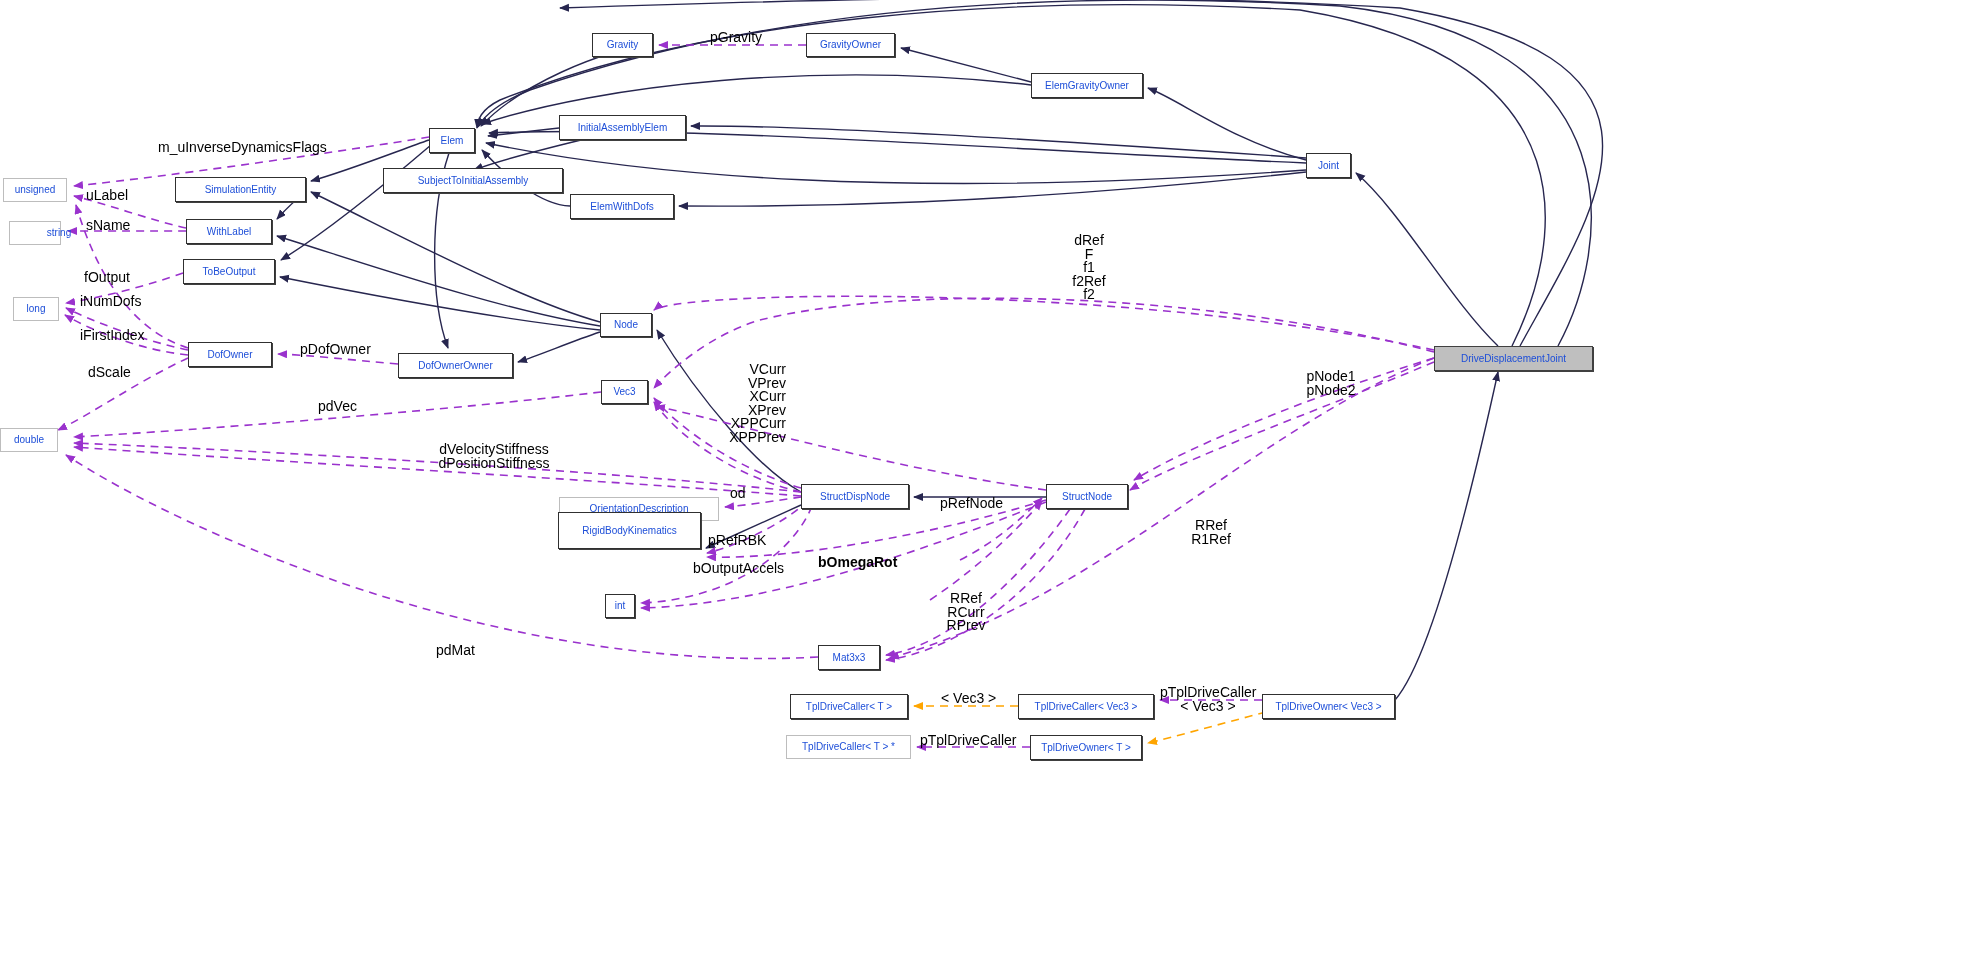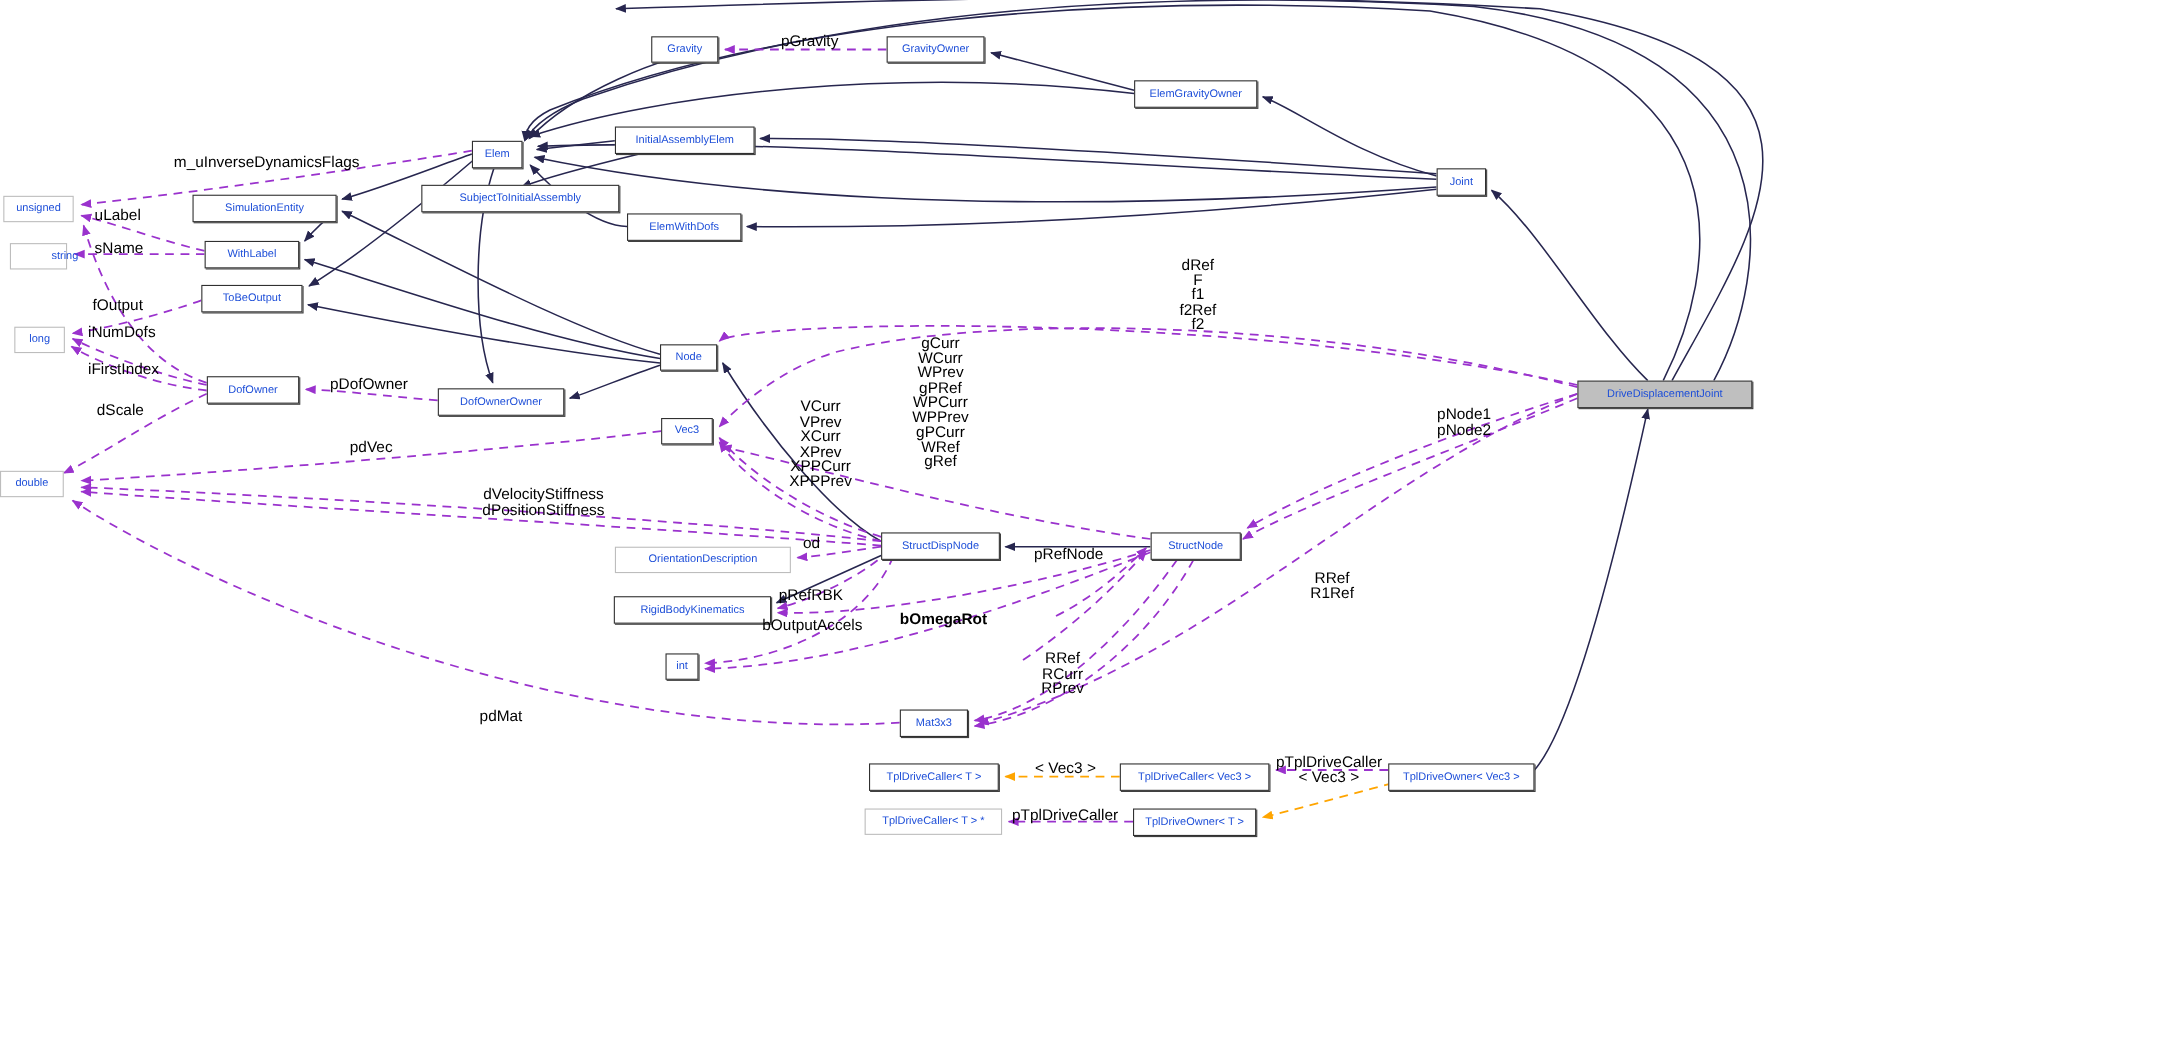--- a/index.html
+++ b/index.html
@@ -258,21 +258,21 @@
   </div>
   <div class="node thick" style="left:600px;top:313px;width:52px;height:24px;">
     <span>Node</span>
   </div>
   <div class="node thick" style="left:601px;top:380px;width:47px;height:24px;">
     <span>Vec3</span>
   </div>
   <div class="node gray-border" style="left:559px;top:497px;width:160px;height:24px;">
     <span>OrientationDescription</span>
   </div>
-  <div class="node thick" style="left:558px;top:542px;width:143px;height:25px;">
+  <div class="node thick" style="left:558px;top:512px;width:143px;height:37px;">
     <span>RigidBodyKinematics</span>
   </div>
   <div class="node thick" style="left:605px;top:594px;width:30px;height:24px;">
     <span>int</span>
   </div>
   <div class="node thick" style="left:801px;top:484px;width:108px;height:25px;">
     <span>StructDispNode</span>
   </div>
   <div class="node thick" style="left:1046px;top:484px;width:82px;height:25px;">
     <span>StructNode</span>
@@ -302,35 +302,26 @@
   <div class="edge-label" style="left:158px;top:141px;"><span>m_uInverseDynamicsFlags</span></div>
   <div class="edge-label" style="left:86px;top:189px;"><span>uLabel</span></div>
   <div class="edge-label" style="left:86px;top:219px;"><span>sName</span></div>
   <div class="edge-label" style="left:84px;top:271px;"><span>fOutput</span></div>
   <div class="edge-label" style="left:80px;top:295px;"><span>iNumDofs</span></div>
   <div class="edge-label" style="left:80px;top:329px;"><span>iFirstIndex</span></div>
   <div class="edge-label" style="left:88px;top:366px;"><span>dScale</span></div>
   <div class="edge-label" style="left:300px;top:343px;"><span>pDofOwner</span></div>
   <div class="edge-label" style="left:318px;top:400px;"><span>pdVec</span></div>
   <div class="edge-label" style="left:710px;top:31px;"><span>pGravity</span></div>
-  <div class="edge-label multi" style="left:706px;top:363px;width:80px;text-align:center;"><span style="white-space: pre;">VCurr
+  <div class="edge-label multi" style="left:706px;top:363px;width:80px;text-align:right;"><span style="white-space: pre;">VCurr
 VPrev
 XCurr
 XPrev
 XPPCurr
 XPPPrev</span></div>
-  <div class="edge-label multi" style="left:823px;top:305px;width:64px;text-align:center;"><span style="white-space: pre;">gCurr
-WCurr
-WPrev
-gPRef
-WPCurr
-WPPrev
-gPCurr
-WRef
-gRef</span></div>
   <div class="edge-label multi" style="left:1065px;top:234px;width:48px;text-align:center;"><span style="white-space: pre;">dRef
 F
 f1
 f2Ref
 f2</span></div>
   <div class="edge-label multi" style="left:1300px;top:370px;width:62px;text-align:center;"><span style="white-space: pre;">pNode1
 pNode2</span></div>
   <div class="edge-label multi" style="left:402px;top:443px;width:184px;text-align:center;"><span style="white-space: pre;">dVelocityStiffness
 dPositionStiffness</span></div>
   <div class="edge-label" style="left:730px;top:487px;"><span>od</span></div>

